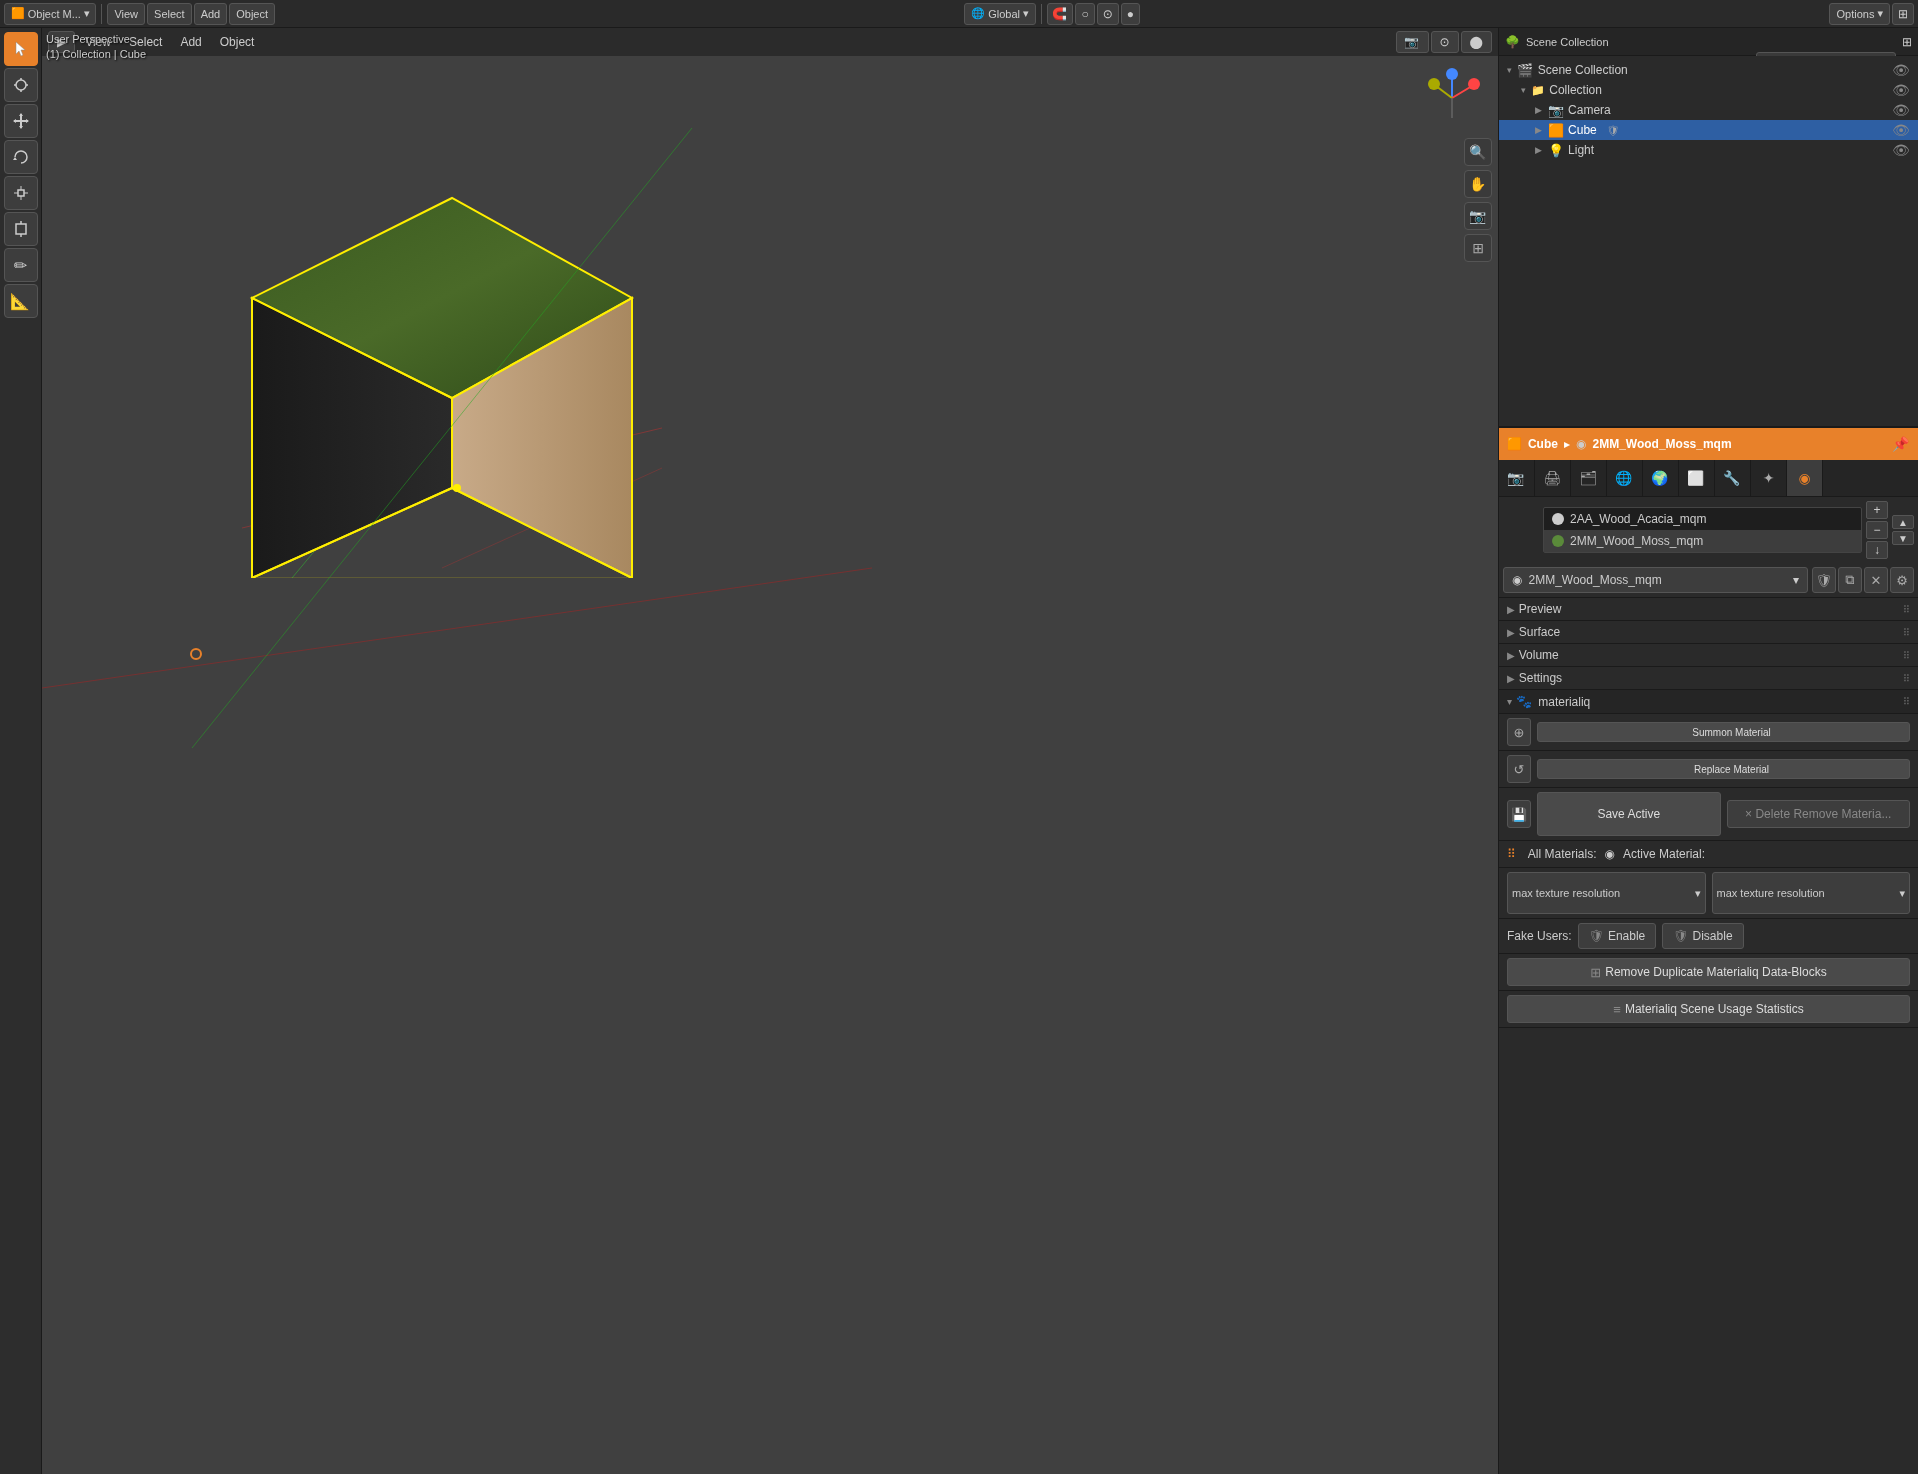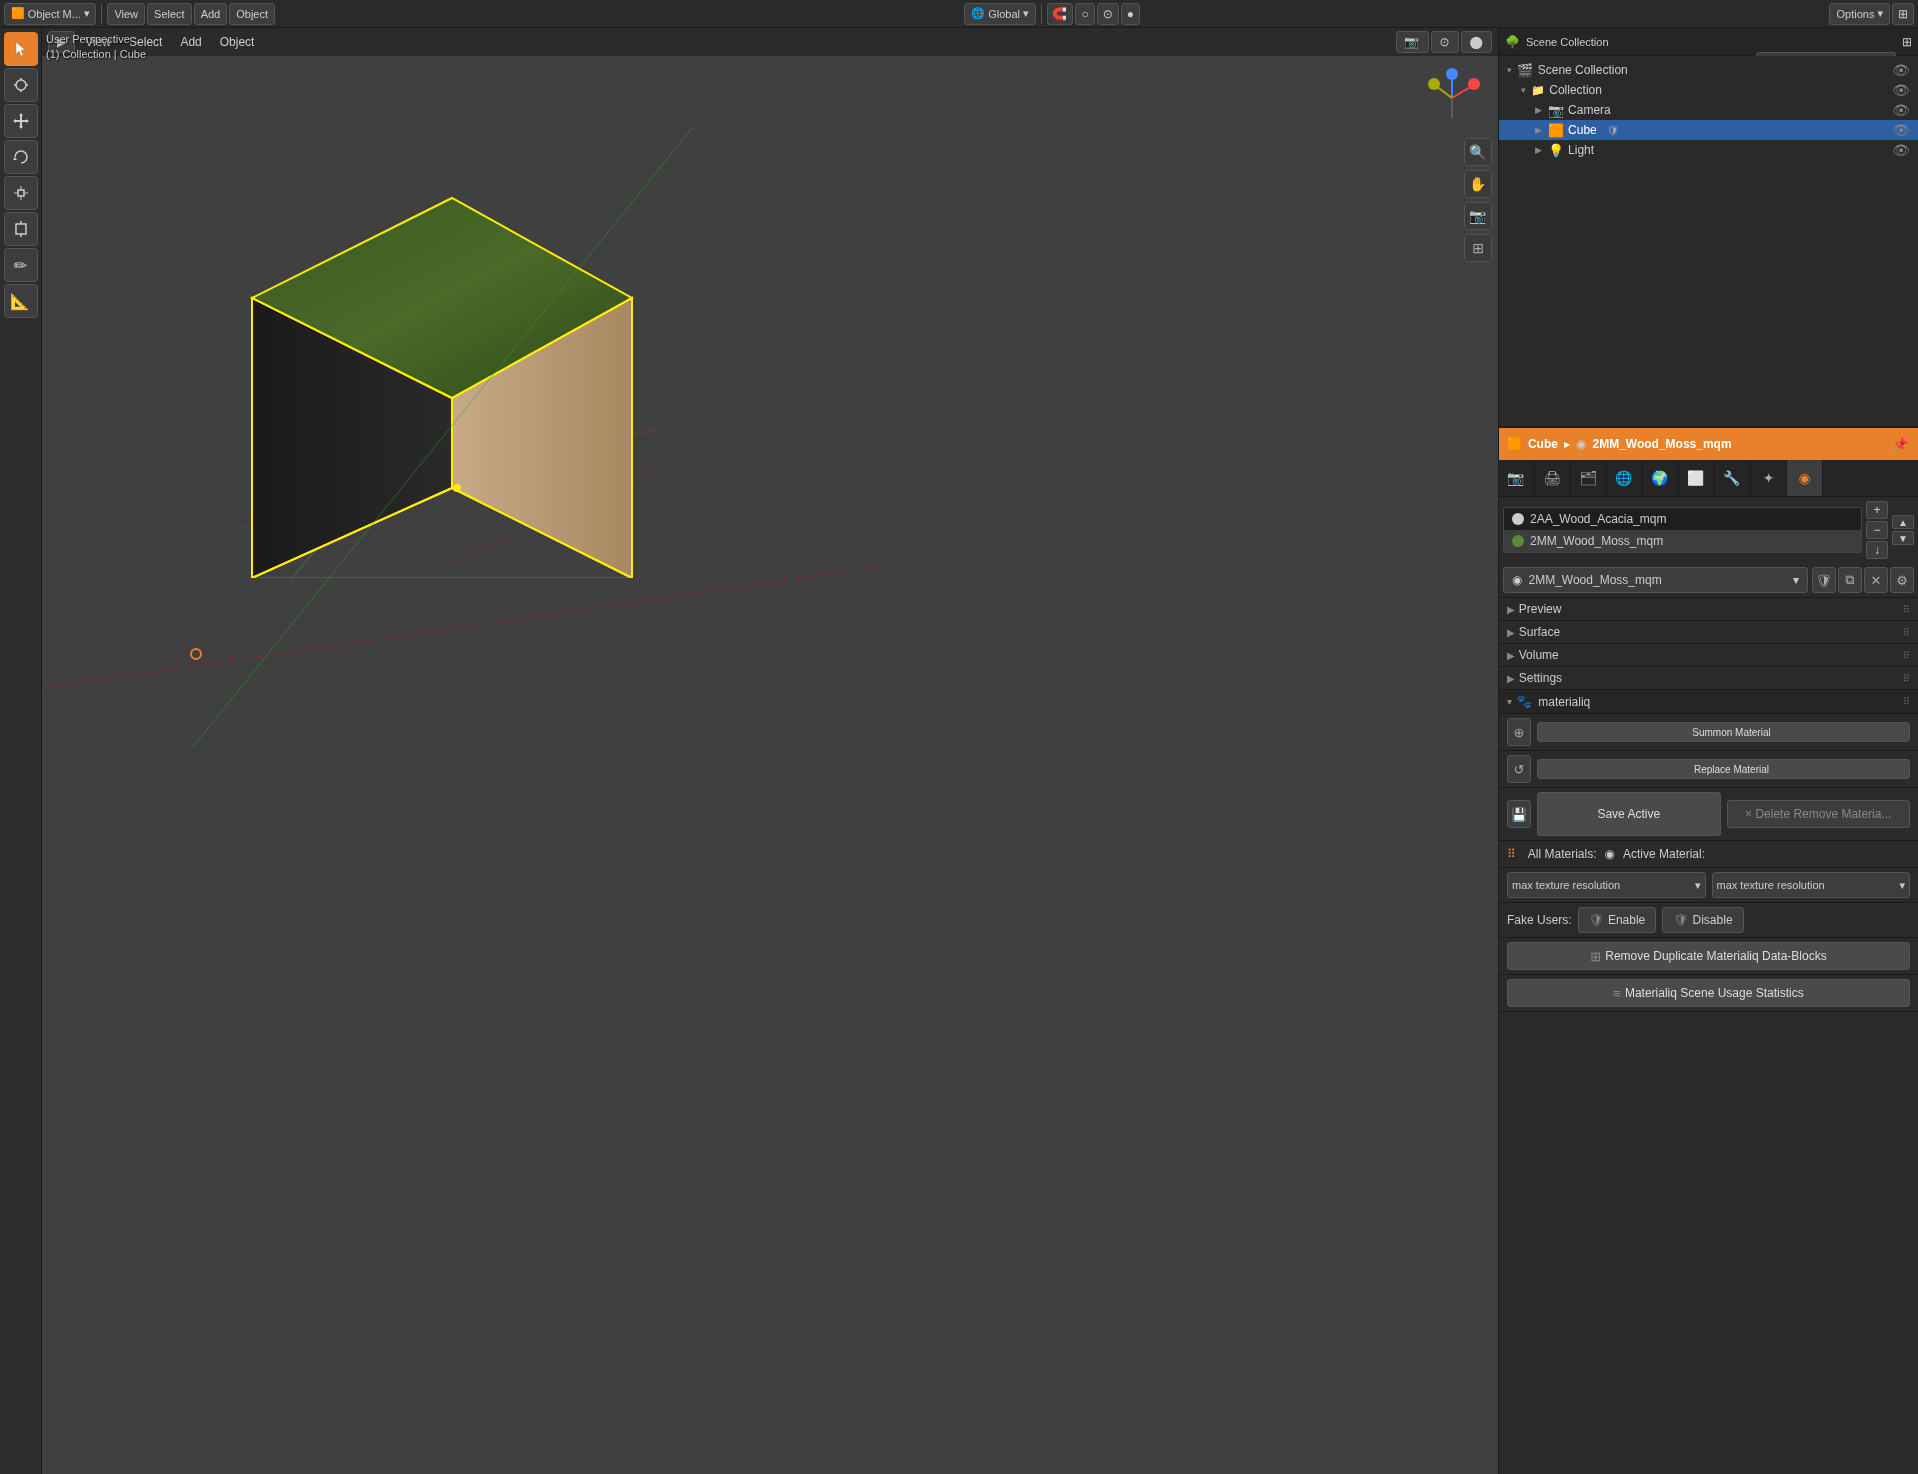--- a/index.html
+++ b/index.html
@@ -287,20 +287,21 @@
     
     .material-list {
       background: #2a2a2a;
       padding: 4px;
       flex-shrink: 0;
     }
     .material-list-row {
       display: flex;
       align-items: center;
       gap: 4px;
+      margin-left: 40px;
     }
     .material-list-items {
       flex: 1;
       background: #1e1e1e;
       border: 1px solid #444;
       border-radius: 2px;
     }
     .mat-list-item {
       display: flex;
       align-items: center;
@@ -514,21 +515,21 @@
     
     .dropdown-row {
       display: flex;
       align-items: center;
       padding: 4px 8px;
       gap: 6px;
       border-bottom: 1px solid #1a1a1a;
     }
     .dropdown-select {
       flex: 1;
-      height: 26px;
+      height: 42px;
       background: #3d3d3d;
       border: 1px solid #555;
       border-radius: 3px;
       color: #ccc;
       font-size: 11px;
       padding: 0 4px;
       display: flex;
       align-items: center;
       justify-content: space-between;
       cursor: pointer;

